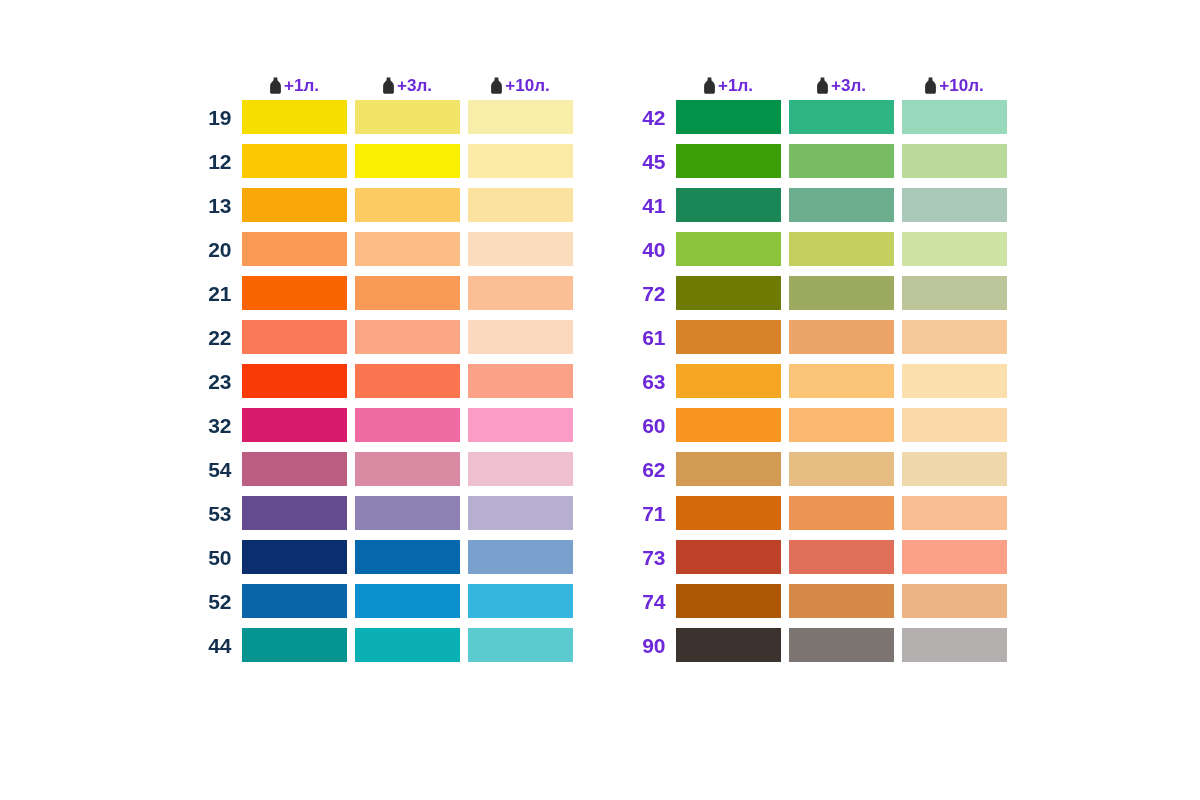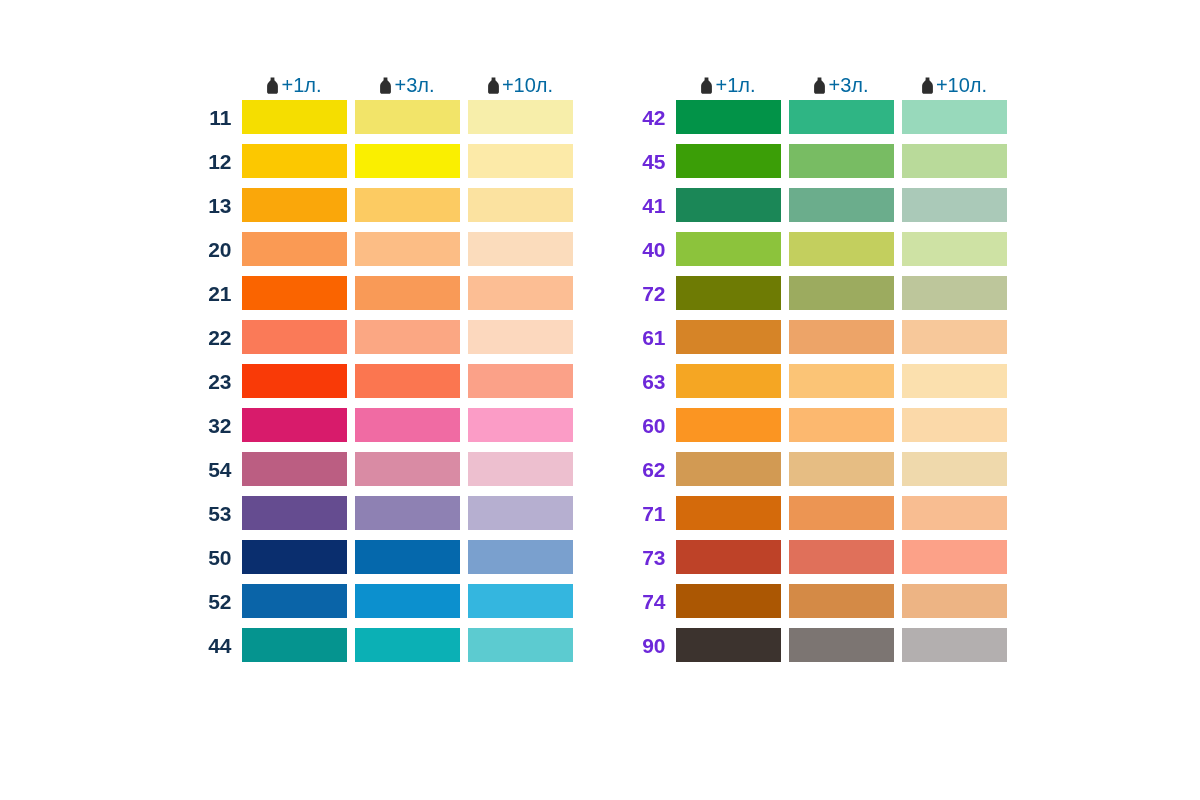--- a/index.html
+++ b/index.html
@@ -65,23 +65,23 @@
   .bottle-icon {
     display: inline-block;
     width: 13px;
     height: 17px;
     position: relative;
     flex: 0 0 13px;
   }
   .bottle-icon svg { display: block; }
 
   .header-label {
-    font-size: 20px;
-    font-weight: 400;
-    color: #0369a1;
+    font-size: 17px;
+    font-weight: 700;
+    color: #6d28d9;
     letter-spacing: 0px;
     white-space: nowrap;
     line-height: 1;
   }
 
   
   .swatch-row {
     display: flex;
     flex-direction: row;
     align-items: center;
@@ -139,21 +139,21 @@
           <div class="header-cell">
             <span class="bottle-icon">
               <svg viewBox="0 0 13 17" width="13" height="17" aria-hidden="true">
                 <path d="M4.6 0.6 h3.8 v2.0 c0 1.0 0.6 1.4 1.4 2.1 c1.4 1.2 2.1 2.6 2.1 4.6 v5.6 c0 1.1 -0.8 1.9 -1.9 1.9 h-7.0 c-1.1 0 -1.9 -0.8 -1.9 -1.9 v-5.6 c0 -2.0 0.7 -3.4 2.1 -4.6 c0.8 -0.7 1.4 -1.1 1.4 -2.1 z" fill="#2e2e2e"></path>
               </svg>
             </span>
             <span class="header-label">+10л.</span>
           </div>
         </div>
         <div class="swatch-row">
-          <div class="row-label">11</div>
+          <div class="row-label">19</div>
           <div class="swatch" style="background: rgb(245, 222, 0);"></div>
           <div class="swatch" style="background: rgb(242, 228, 105);"></div>
           <div class="swatch" style="background: rgb(247, 238, 170);"></div>
         </div>
         <div class="swatch-row">
           <div class="row-label">12</div>
           <div class="swatch" style="background: rgb(252, 200, 0);"></div>
           <div class="swatch" style="background: rgb(250, 239, 0);"></div>
           <div class="swatch" style="background: rgb(252, 234, 168);"></div>
         </div>

